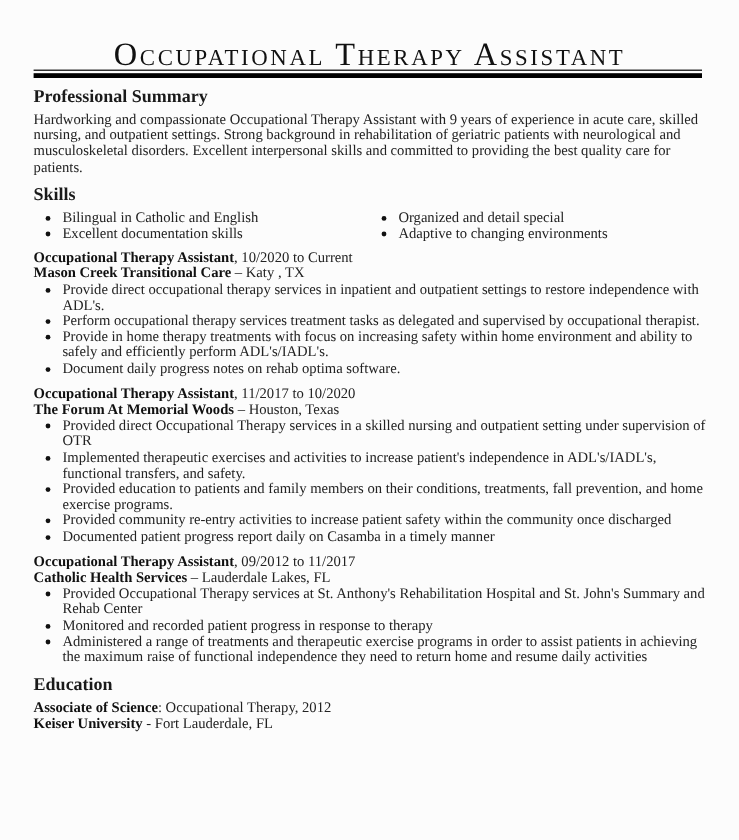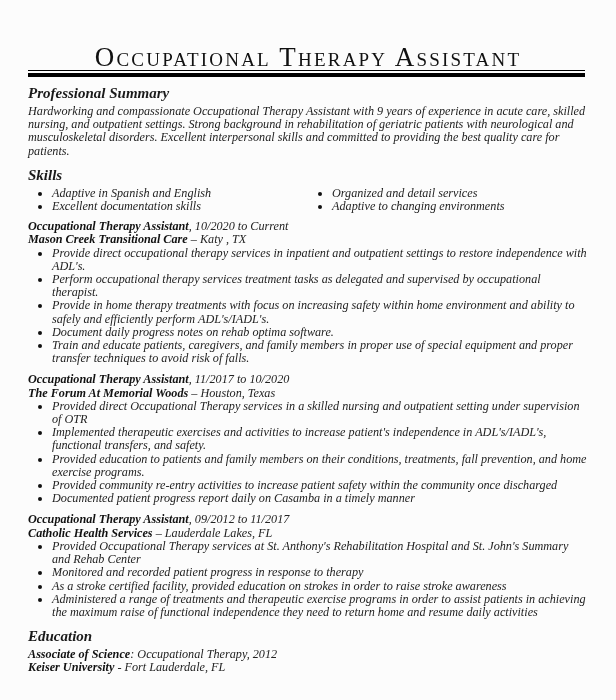--- a/index.html
+++ b/index.html
@@ -10,21 +10,21 @@
   body {
     width: 616px;
     height: 700px;
     overflow: hidden;
     font-family: "DejaVu Serif", "Liberation Serif", serif;
     color: #1a1a1a;
     position: relative;
   }
   .page {
     position: absolute;
-    left: 0; top: 16px;
+    left: 0; top: 4px;
     width: 616px;
     height: 512px;
   }
   .title {
     position: absolute;
     top: 26px;
     left: 0;
     width: 616px;
     text-align: center;
     font-family: "Liberation Serif", "DejaVu Serif", serif;
@@ -53,21 +53,20 @@
   }
   .content {
     position: absolute;
     left: 28px;
     top: 68px;
     width: 560px;
     font-family: "Liberation Serif", "DejaVu Serif", serif;
     font-size: 12.2px;
     line-height: 13.2px;
     color: #222;
-    font-style: italic;
   }
   .section-heading {
     font-family: "Liberation Serif", "DejaVu Serif", serif;
     font-weight: bold;
     font-size: 15px;
     line-height: 18px;
     color: #1a1a1a;
     margin: 0 0 3px 0;
   }
   .summary-text {
@@ -138,45 +137,44 @@
 
     <section>
       <div class="section-heading">Professional Summary</div>
       <p class="summary-text">Hardworking and compassionate Occupational Therapy Assistant with 9 years of experience in acute care, skilled nursing, and outpatient settings. Strong background in rehabilitation of geriatric patients with neurological and musculoskeletal disorders. Excellent interpersonal skills and committed to providing the best quality care for patients.</p>
     </section>
 
     <section>
       <div class="section-heading">Skills</div>
       <div class="skills-grid">
         <ul class="skills-col">
-          <li>Adaptive in Spanish and English</li>
+          <li>Bilingual in Catholic and English</li>
           <li>Excellent documentation skills</li>
         </ul>
         <ul class="skills-col">
-          <li>Organized and detail services</li>
+          <li>Organized and detail special</li>
           <li>Adaptive to changing environments</li>
         </ul>
       </div>
     </section>
 
     <section>
 
       <div class="job">
         <div class="job-title-line">
           <b>Occupational Therapy Assistant</b><span>, 10/2020 to Current</span>
         </div>
         <div class="job-company-line">
           <b>Mason Creek Transitional Care</b><span> – Katy , TX</span>
         </div>
         <ul class="bullets">
           <li>Provide direct occupational therapy services in inpatient and outpatient settings to restore independence with ADL's.</li>
           <li>Perform occupational therapy services treatment tasks as delegated and supervised by occupational therapist.</li>
           <li>Provide in home therapy treatments with focus on increasing safety within home environment and ability to safely and efficiently perform ADL's/IADL's.</li>
           <li>Document daily progress notes on rehab optima software.</li>
-          <li>Train and educate patients, caregivers, and family members in proper use of special equipment and proper transfer techniques to avoid risk of falls.</li>
         </ul>
       </div>
 
       <div class="job">
         <div class="job-title-line">
           <b>Occupational Therapy Assistant</b><span>, 11/2017 to 10/2020</span>
         </div>
         <div class="job-company-line">
           <b>The Forum At Memorial Woods</b><span> – Houston, Texas</span>
         </div>
@@ -192,21 +190,20 @@
       <div class="job">
         <div class="job-title-line">
           <b>Occupational Therapy Assistant</b><span>, 09/2012 to 11/2017</span>
         </div>
         <div class="job-company-line">
           <b>Catholic Health Services</b><span> – Lauderdale Lakes, FL</span>
         </div>
         <ul class="bullets">
           <li>Provided Occupational Therapy services at St. Anthony's Rehabilitation Hospital and St. John's Summary and Rehab Center</li>
           <li>Monitored and recorded patient progress in response to therapy</li>
-          <li>As a stroke certified facility, provided education on strokes in order to raise stroke awareness</li>
           <li>Administered a range of treatments and therapeutic exercise programs in order to assist patients in achieving the maximum raise of functional independence they need to return home and resume daily activities</li>
         </ul>
       </div>
     </section>
 
     <section>
       <div class="section-heading">Education</div>
       <div class="edu-line">
         <b>Associate of Science</b><span>: Occupational Therapy, 2012</span>
       </div>

